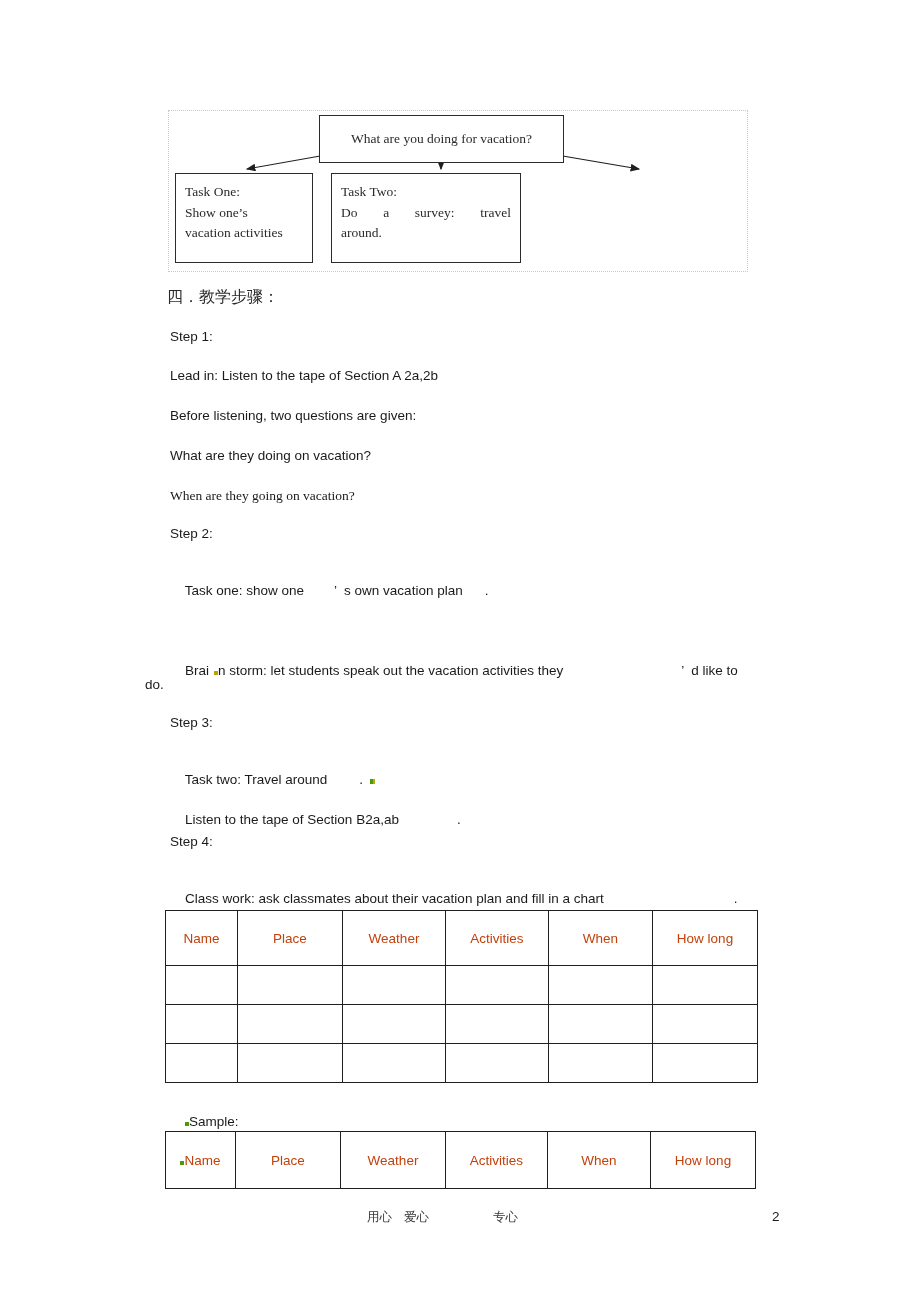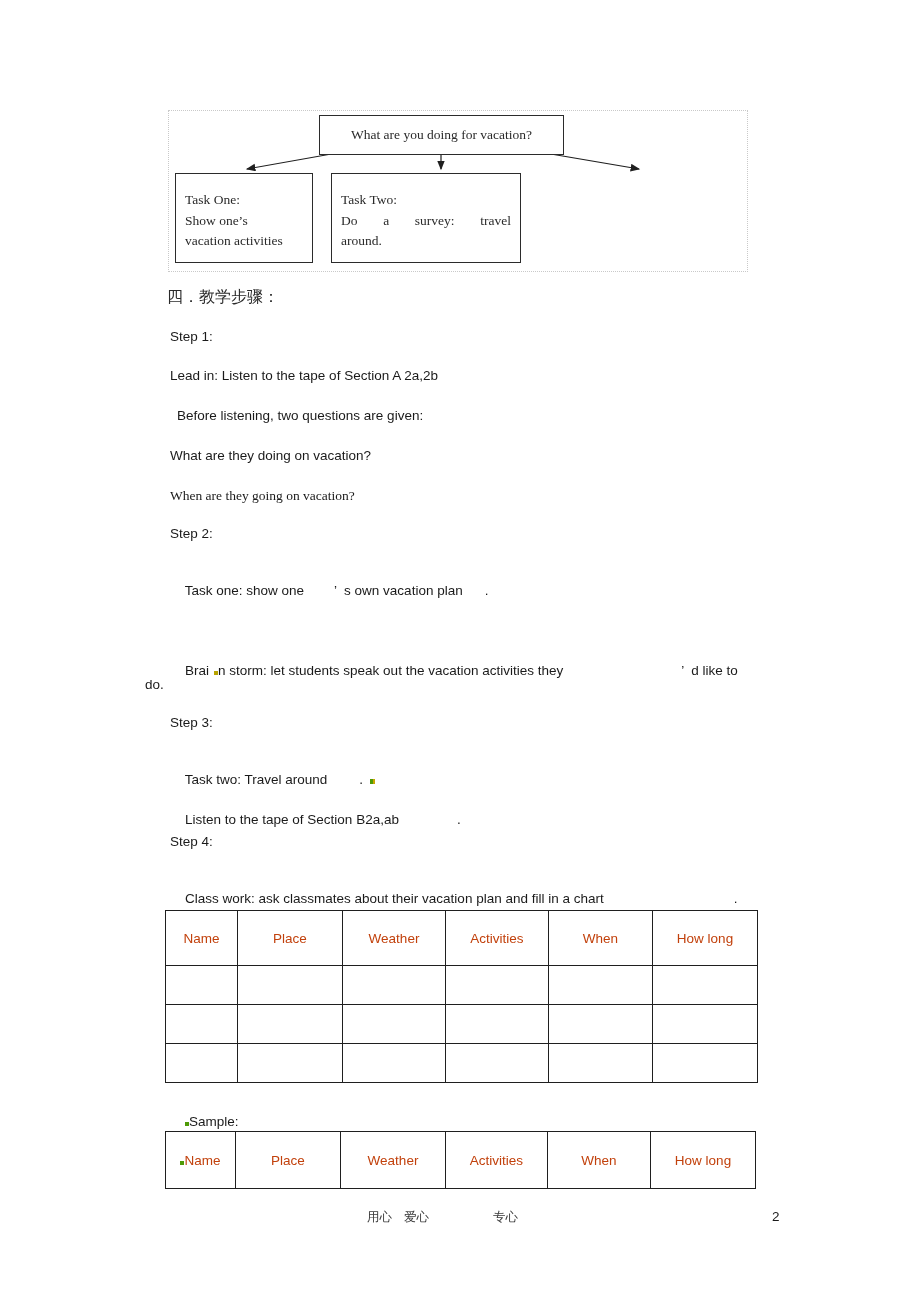--- a/index.html
+++ b/index.html
@@ -40,31 +40,31 @@
     background: #ffffff;
     font-family: "Liberation Serif", serif;
     color: #2a2a2a;
     font-size: 13.5px;
     line-height: 1.52;
   }
   .dgm-title {
     left: 150px;
     top: 4px;
     width: 245px;
-    height: 40px;
+    height: 48px;
     display: flex;
     align-items: center;
     justify-content: center;
     padding: 0 8px;
     white-space: nowrap;
   }
   .dgm-task {
     top: 62px;
     height: 90px;
-    padding: 16px 9px 0 9px;
+    padding: 8px 9px 0 9px;
   }
   .dgm-task-1 { left: 6px;   width: 138px; }
   .dgm-task-2 { left: 162px; width: 190px; text-align: justify; }
   .dgm-task-3 { left: 385px; width: 188px; text-align: justify; }
   .dgm-line { display: block; }
   .dgm-task-2 .just, .dgm-task-3 .just {
     text-align: justify;
     text-align-last: justify;
   }
   .arrows {
@@ -179,21 +179,21 @@
       <span class="dgm-line just">Do  a  survey:  travel</span>
       <span class="dgm-line">around.</span>
     </div>
 
   </div>
 
   <div class="ln ln-cn" style="left:167px; top:288px;">四．教学步骤：</div>
 
   <div class="ln" style="left:170px; top:328px;">Step 1:</div>
   <div class="ln" style="left:170px; top:367px;">Lead in: Listen to the tape of Section A 2a,2b</div>
-  <div class="ln" style="left:170px; top:407px;margin-left:7px;">Before listening, two questions are given:</div>
+  <div class="ln" style="left:170px; top:407px;">Before listening, two questions are given:</div>
   <div class="ln" style="left:170px; top:447px;">What are they doing on vacation?</div>
   <div class="ln" style="left:170px; top:487px;font-family:Liberation Serif, serif;">When are they going on vacation?</div>
 
   <div class="ln" style="left:170px; top:525px;">Step 2:</div>
 
   <div class="ln" style="left:170px; top:564px;">
     <span>Task one: show one</span><span style="display:inline-block;width:30px;"></span><span>’</span><span style="display:inline-block;width:7px;"></span><span>s own vacation plan</span><span style="display:inline-block;width:22px;"></span><span>.</span>
   </div>
 
 

